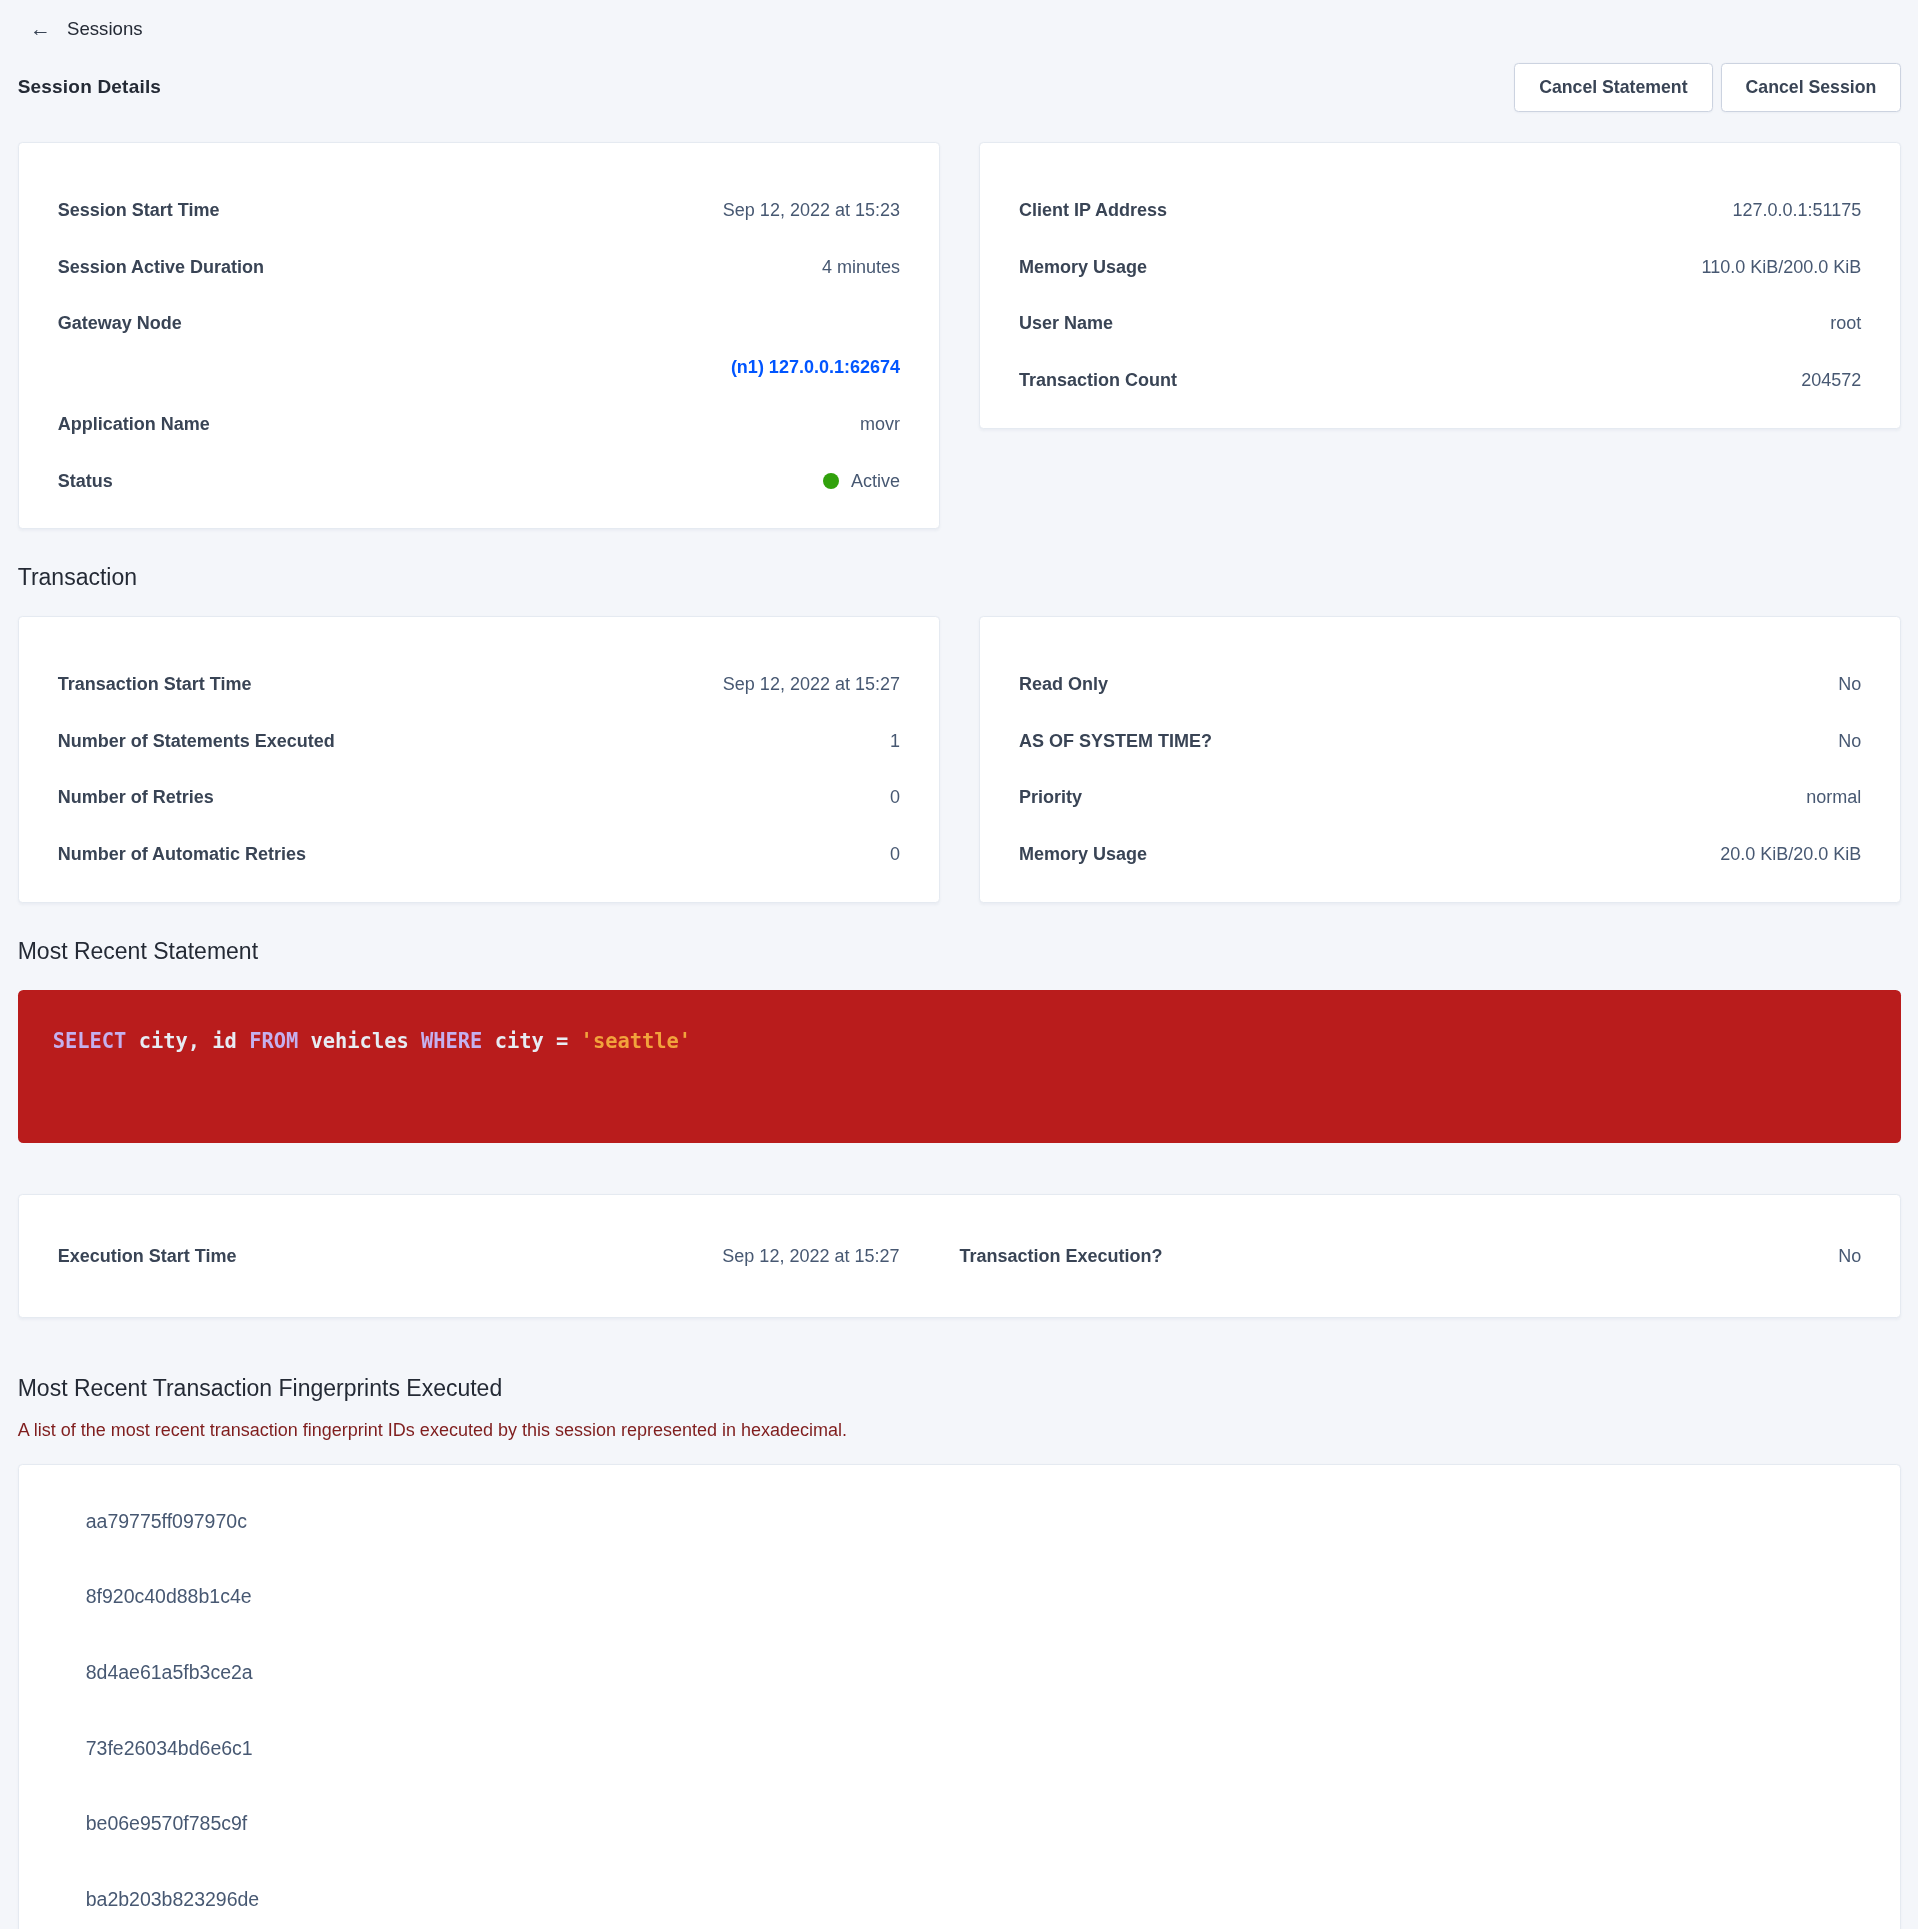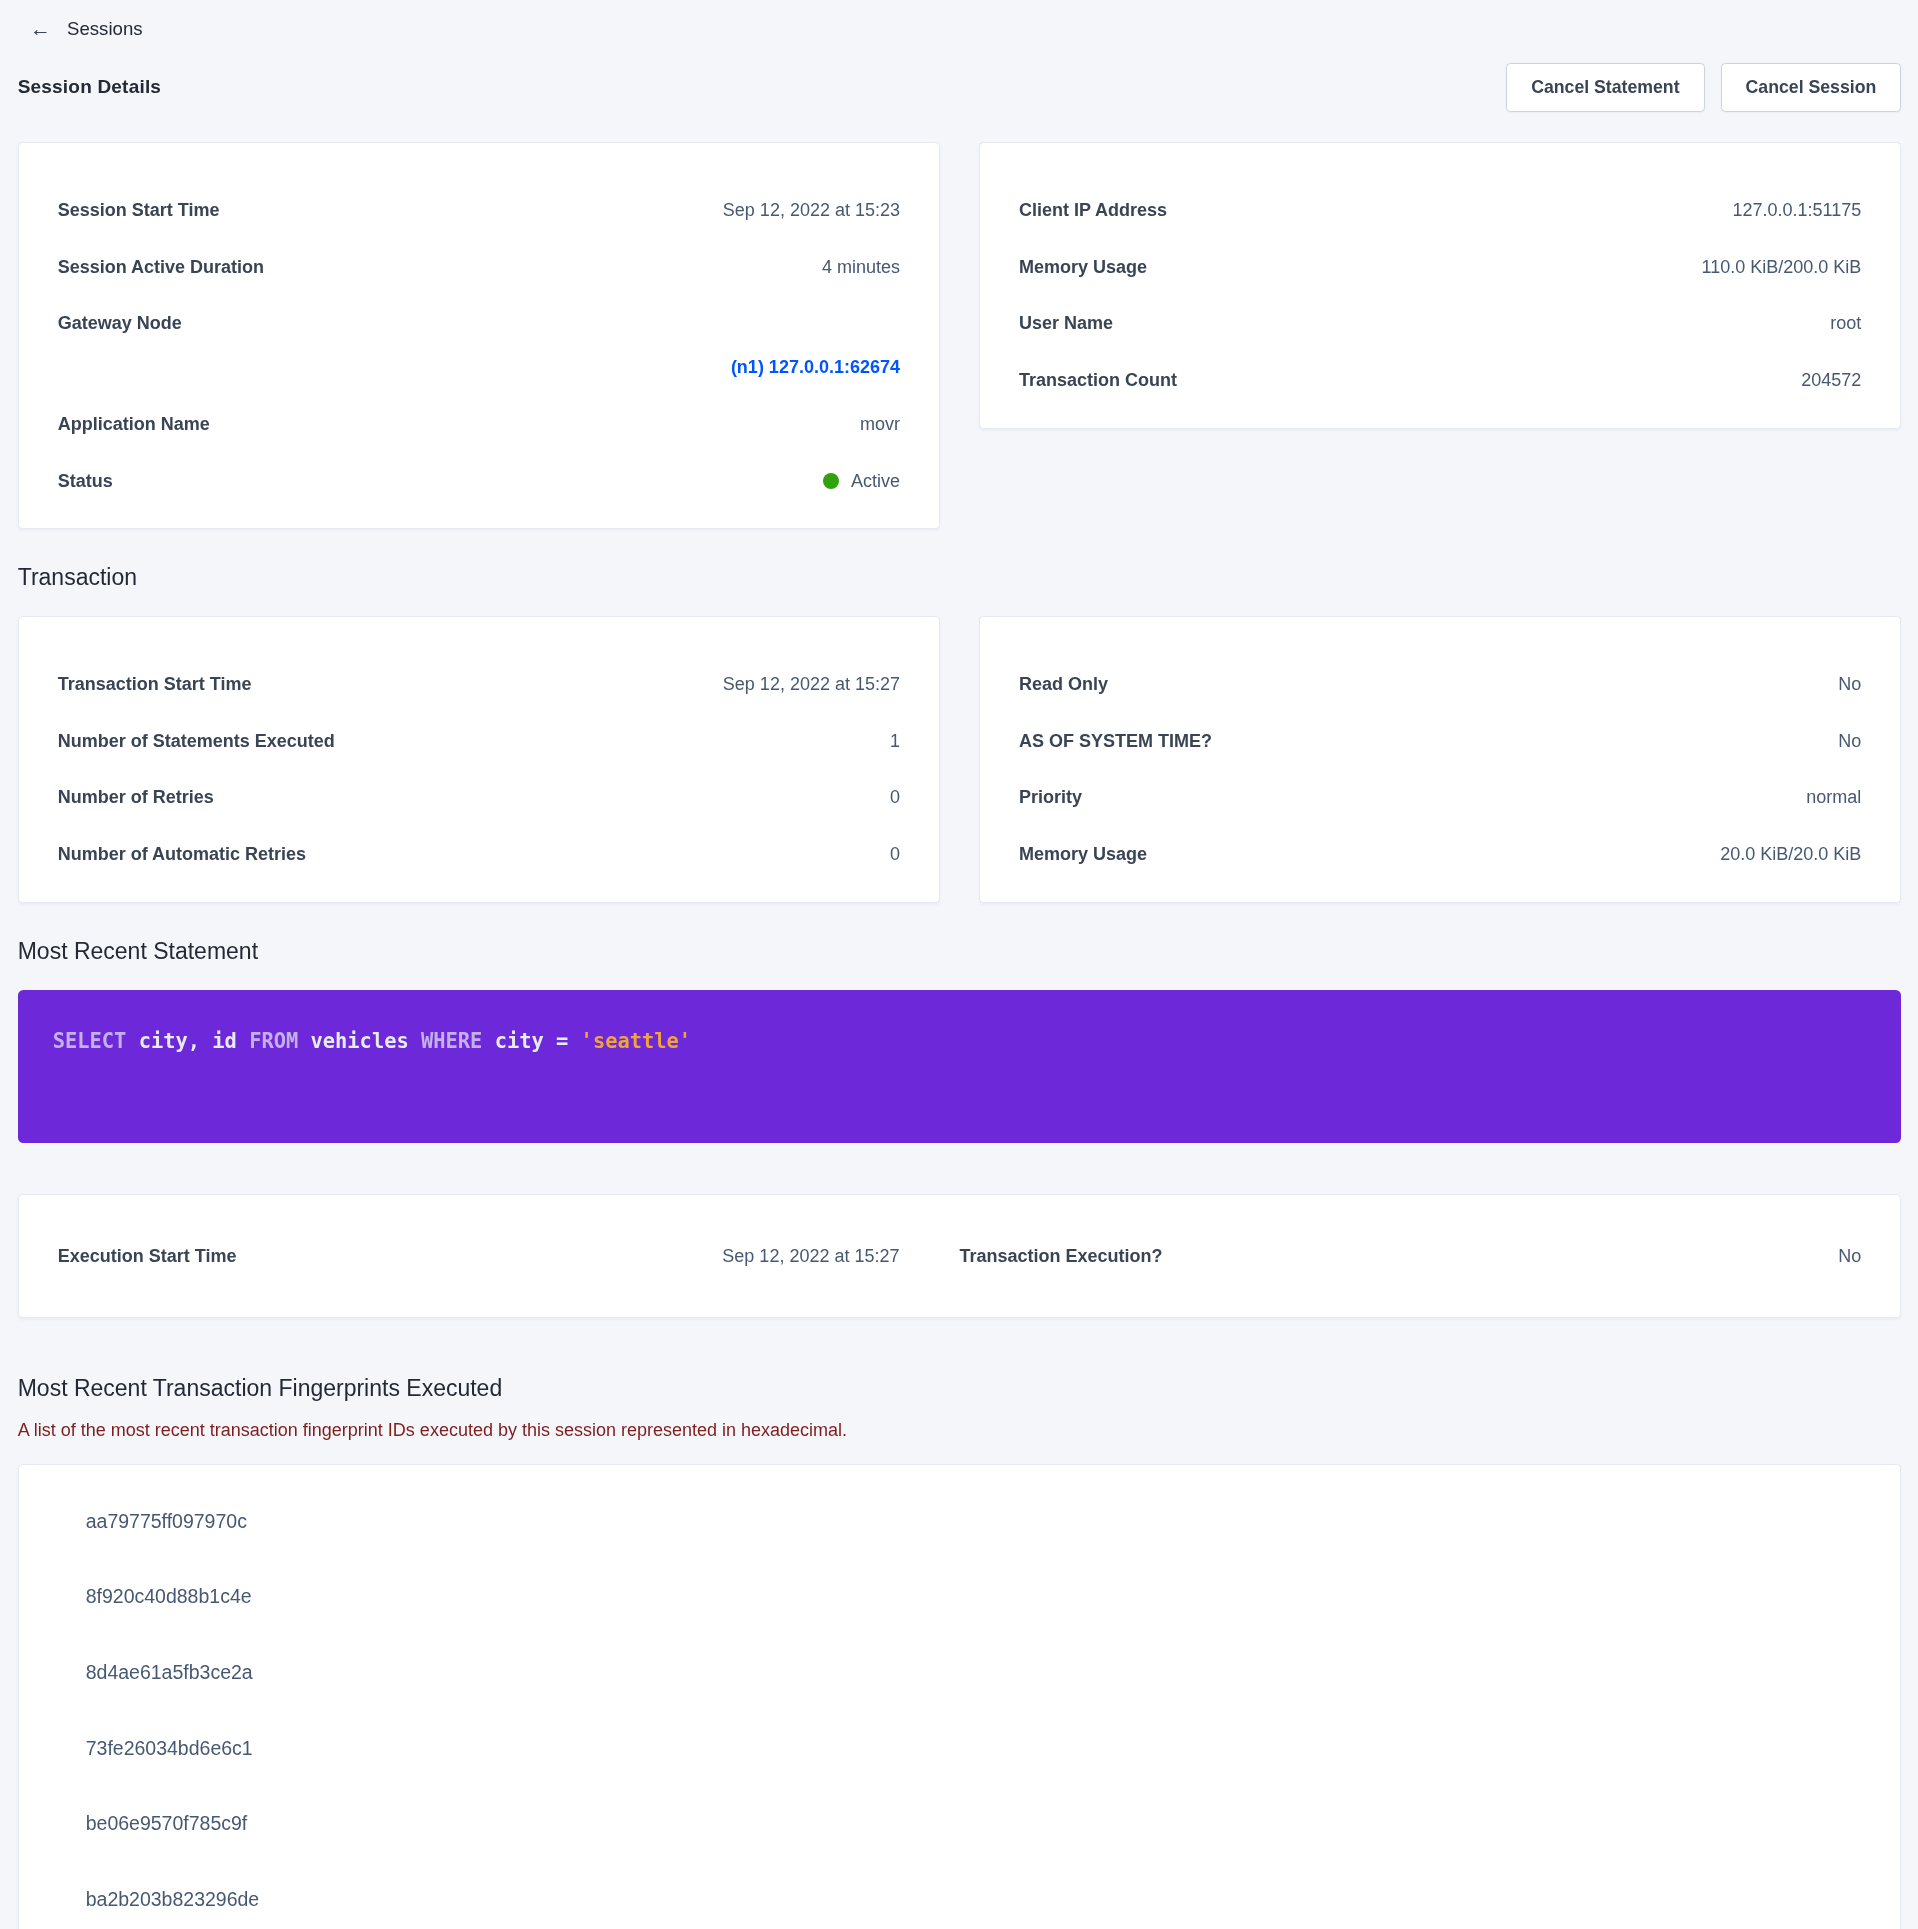--- a/index.html
+++ b/index.html
@@ -13,21 +13,21 @@
   }
   .page { padding:8.9px 17.7px 0; }
 
   
   .backrow { display:inline-flex; align-items:center; gap:16px; font-size:18.6px;
              color:#242a35; padding:8.9px 12.4px; cursor:pointer; }
   .backrow .arrow { font-size:21px; line-height:1; color:#394455; }
   .titlerow { display:flex; justify-content:space-between; align-items:center;
               margin:14px 0 30px; }
   h1 { font-size:19px; color:#242a35; margin:0; font-weight:bold; letter-spacing:0.2px; }
-  .btns { display:flex; gap:16px;padding-left:31px; }
+  .btns { display:flex; gap:8px;padding-left:31px; }
   .btn { background:#ffffff; border:0.9px solid #ccd3e0; border-radius:4.4px;
          padding:13.3px 24px; font-size:17.7px; font-weight:bold; color:#394455;
          font-family:inherit; cursor:pointer; box-shadow:0 0.9px 1.8px rgba(60,80,120,0.05); }
 
   
   .cardrow { display:flex; gap:39px; align-items:flex-start; }
   .card { background:#ffffff; border:0.9px solid #e5eaf1; border-radius:4.4px;
           box-shadow:0 1.8px 2.7px rgba(60,80,120,0.05); padding:54px 39px 34px; flex:1; }
   .kv { display:flex; justify-content:space-between; margin-bottom:30px;
         font-size:18px; line-height:26.6px; }
@@ -36,21 +36,21 @@
   .kv .v { color:#475872; text-align:right; }
   .kv .v.link { color:#0055ff; font-weight:bold; cursor:pointer;margin-top:44px; }
   .dot { width:16px; height:16px; border-radius:50%; background:#31a10c;
          display:inline-block; margin-right:12.4px; }
   .statusv { display:inline-flex; align-items:center; }
 
   
   .sechead { font-size:23px; color:#242a35; font-weight:normal; margin:35px 0 25px; }
 
   
-  .sqlbox { background:#6d28d9; border-radius:5.3px; padding:39px 35px 90px; margin-top:25px; }
+  .sqlbox { background:#b91c1c; border-radius:5.3px; padding:39px 35px 90px; margin-top:25px; }
   .sqlcode { font-family:"DejaVu Sans Mono", monospace; font-size:20.4px; font-weight:bold;
              color:#e7ecf3; }
   .sqlcode span { white-space:pre; }
   .tok-kw { color:#c5b0ee; }
   .tok-str { color:#f2a33c; }
 
   
   .execcard { margin-top:51px; display:grid; grid-template-columns:1fr 1fr; padding:48px 39px; }
   .execcol { display:flex; justify-content:space-between; font-size:18px; line-height:26.6px; }
   .execcol.left { padding-right:60px; }

